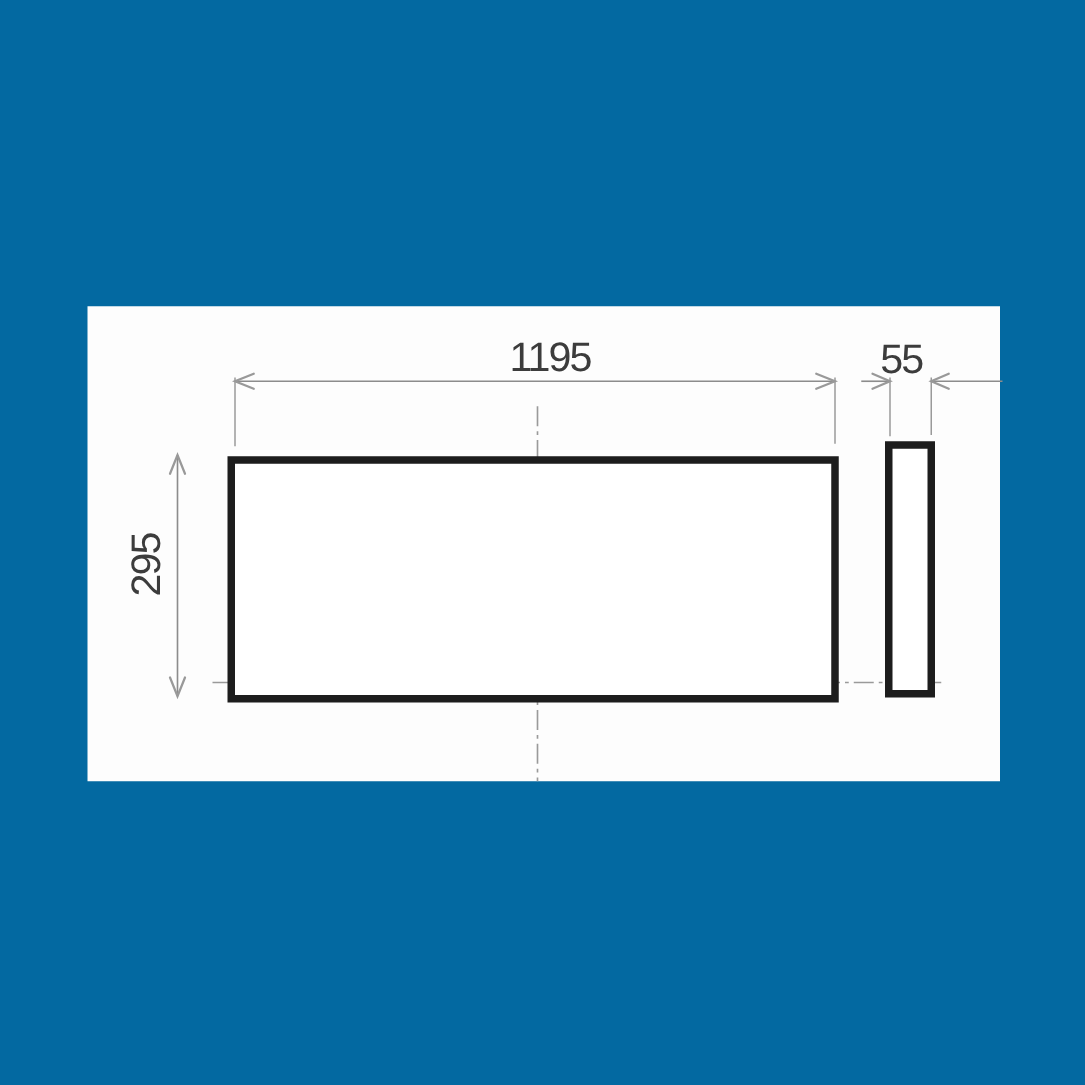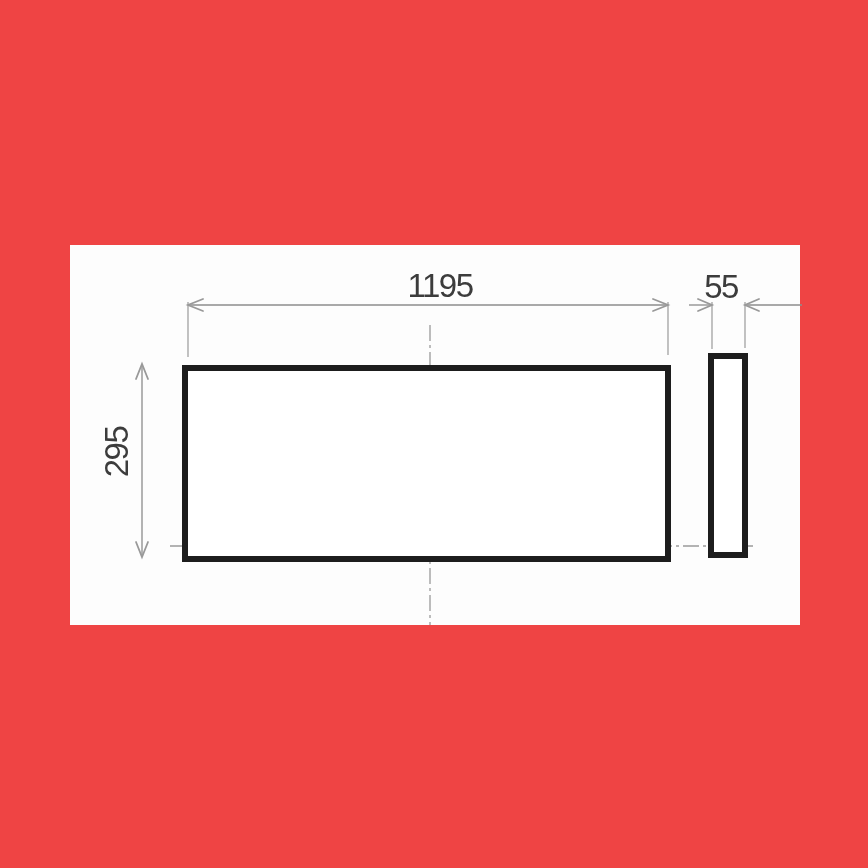--- a/index.html
+++ b/index.html
@@ -8,21 +8,21 @@
     background: #ffffff;
     width: 868px;
     height: 868px;
     overflow: hidden;
     font-family: "Liberation Sans", sans-serif;
   }
   .canvas {
     position: relative;
     width: 868px;
     height: 868px;
-    background: #ef4444;
+    background: #0369a1;
   }
   svg { display: block; }
   .outline {
     fill: #ffffff;
     stroke: #1d1d1d;
     stroke-width: 6;
   }
   .dimline {
     stroke: #8c8c8c;
     stroke-width: 1.3;

